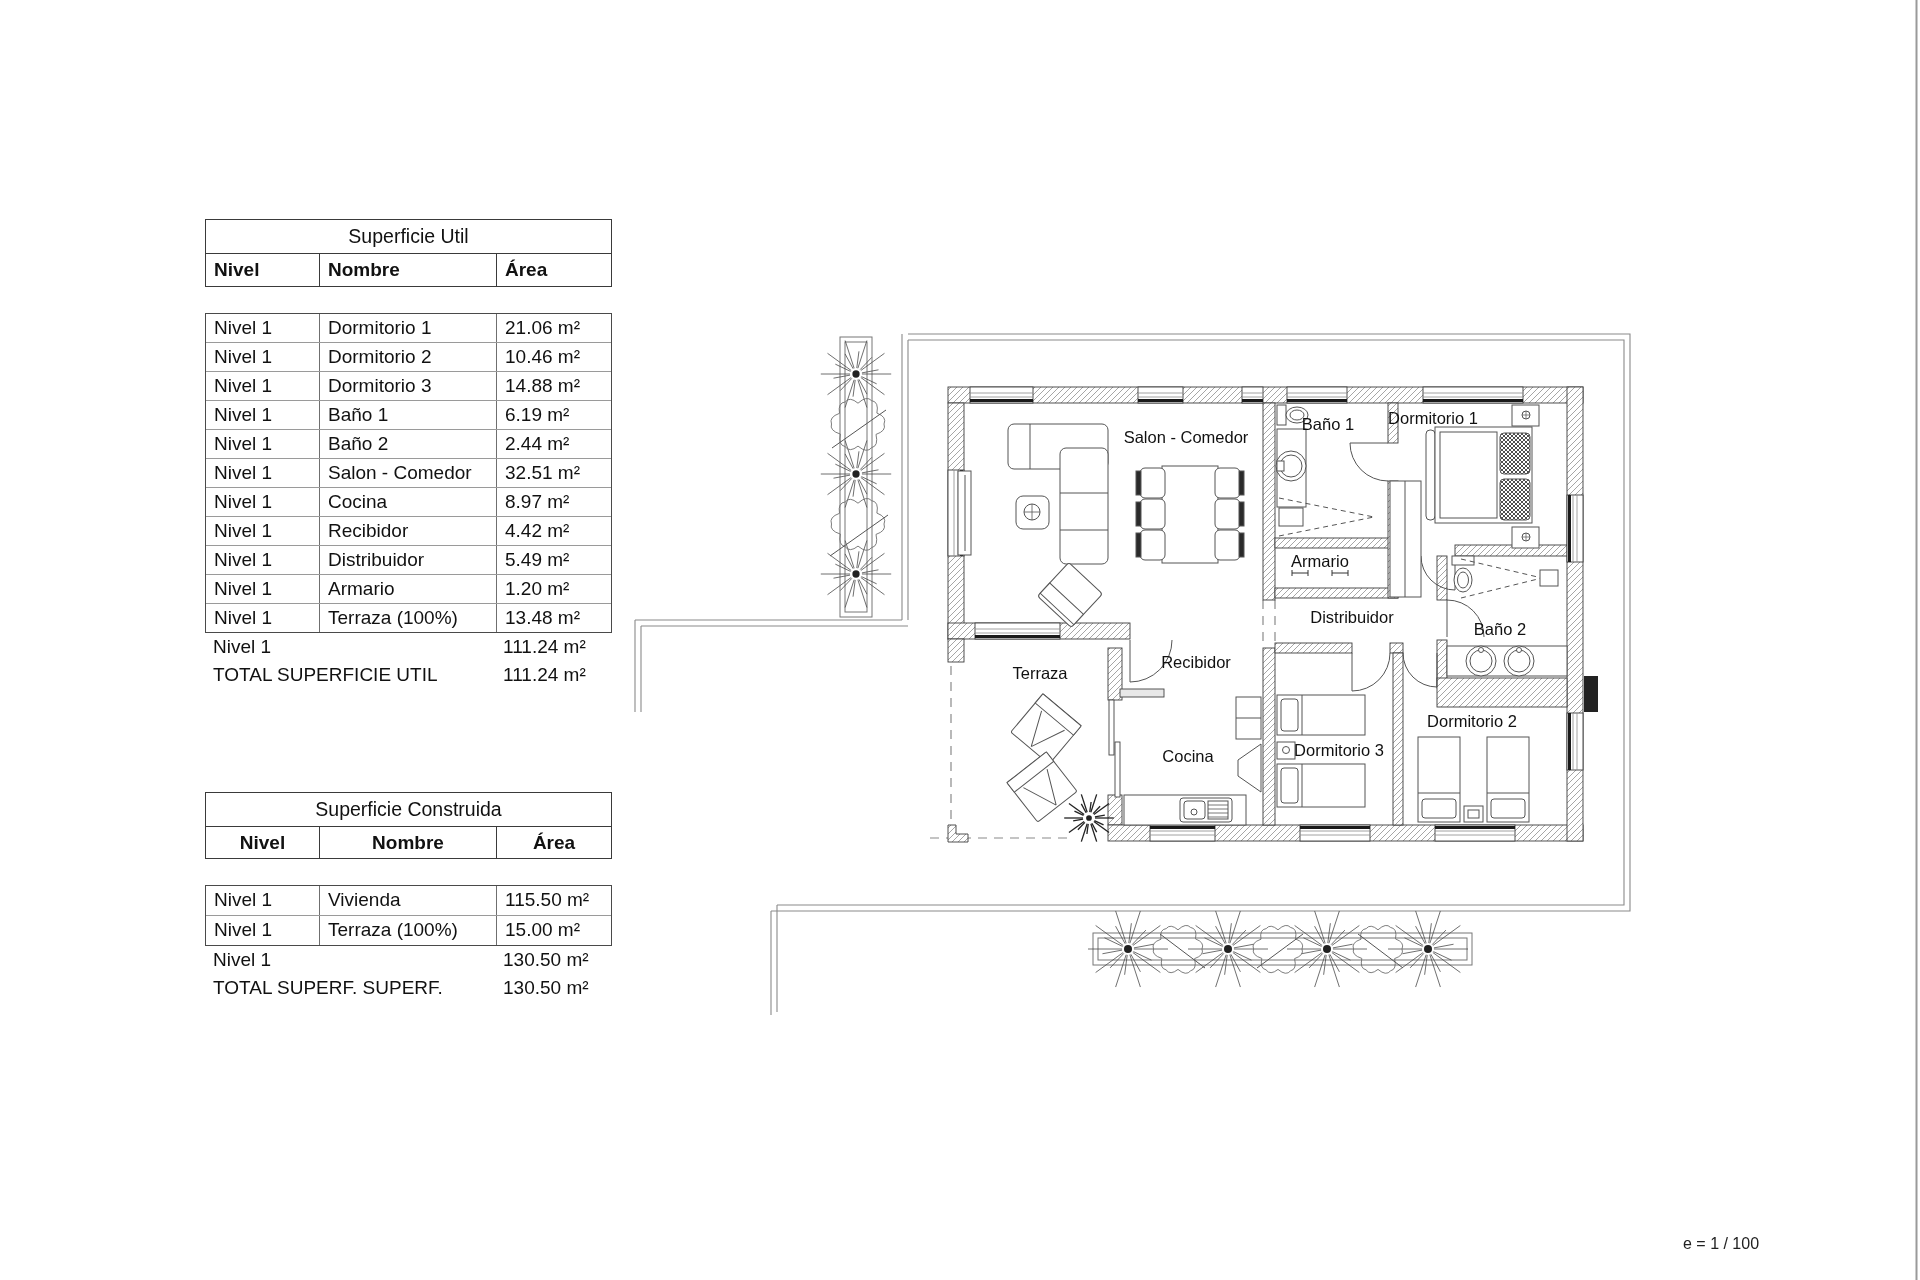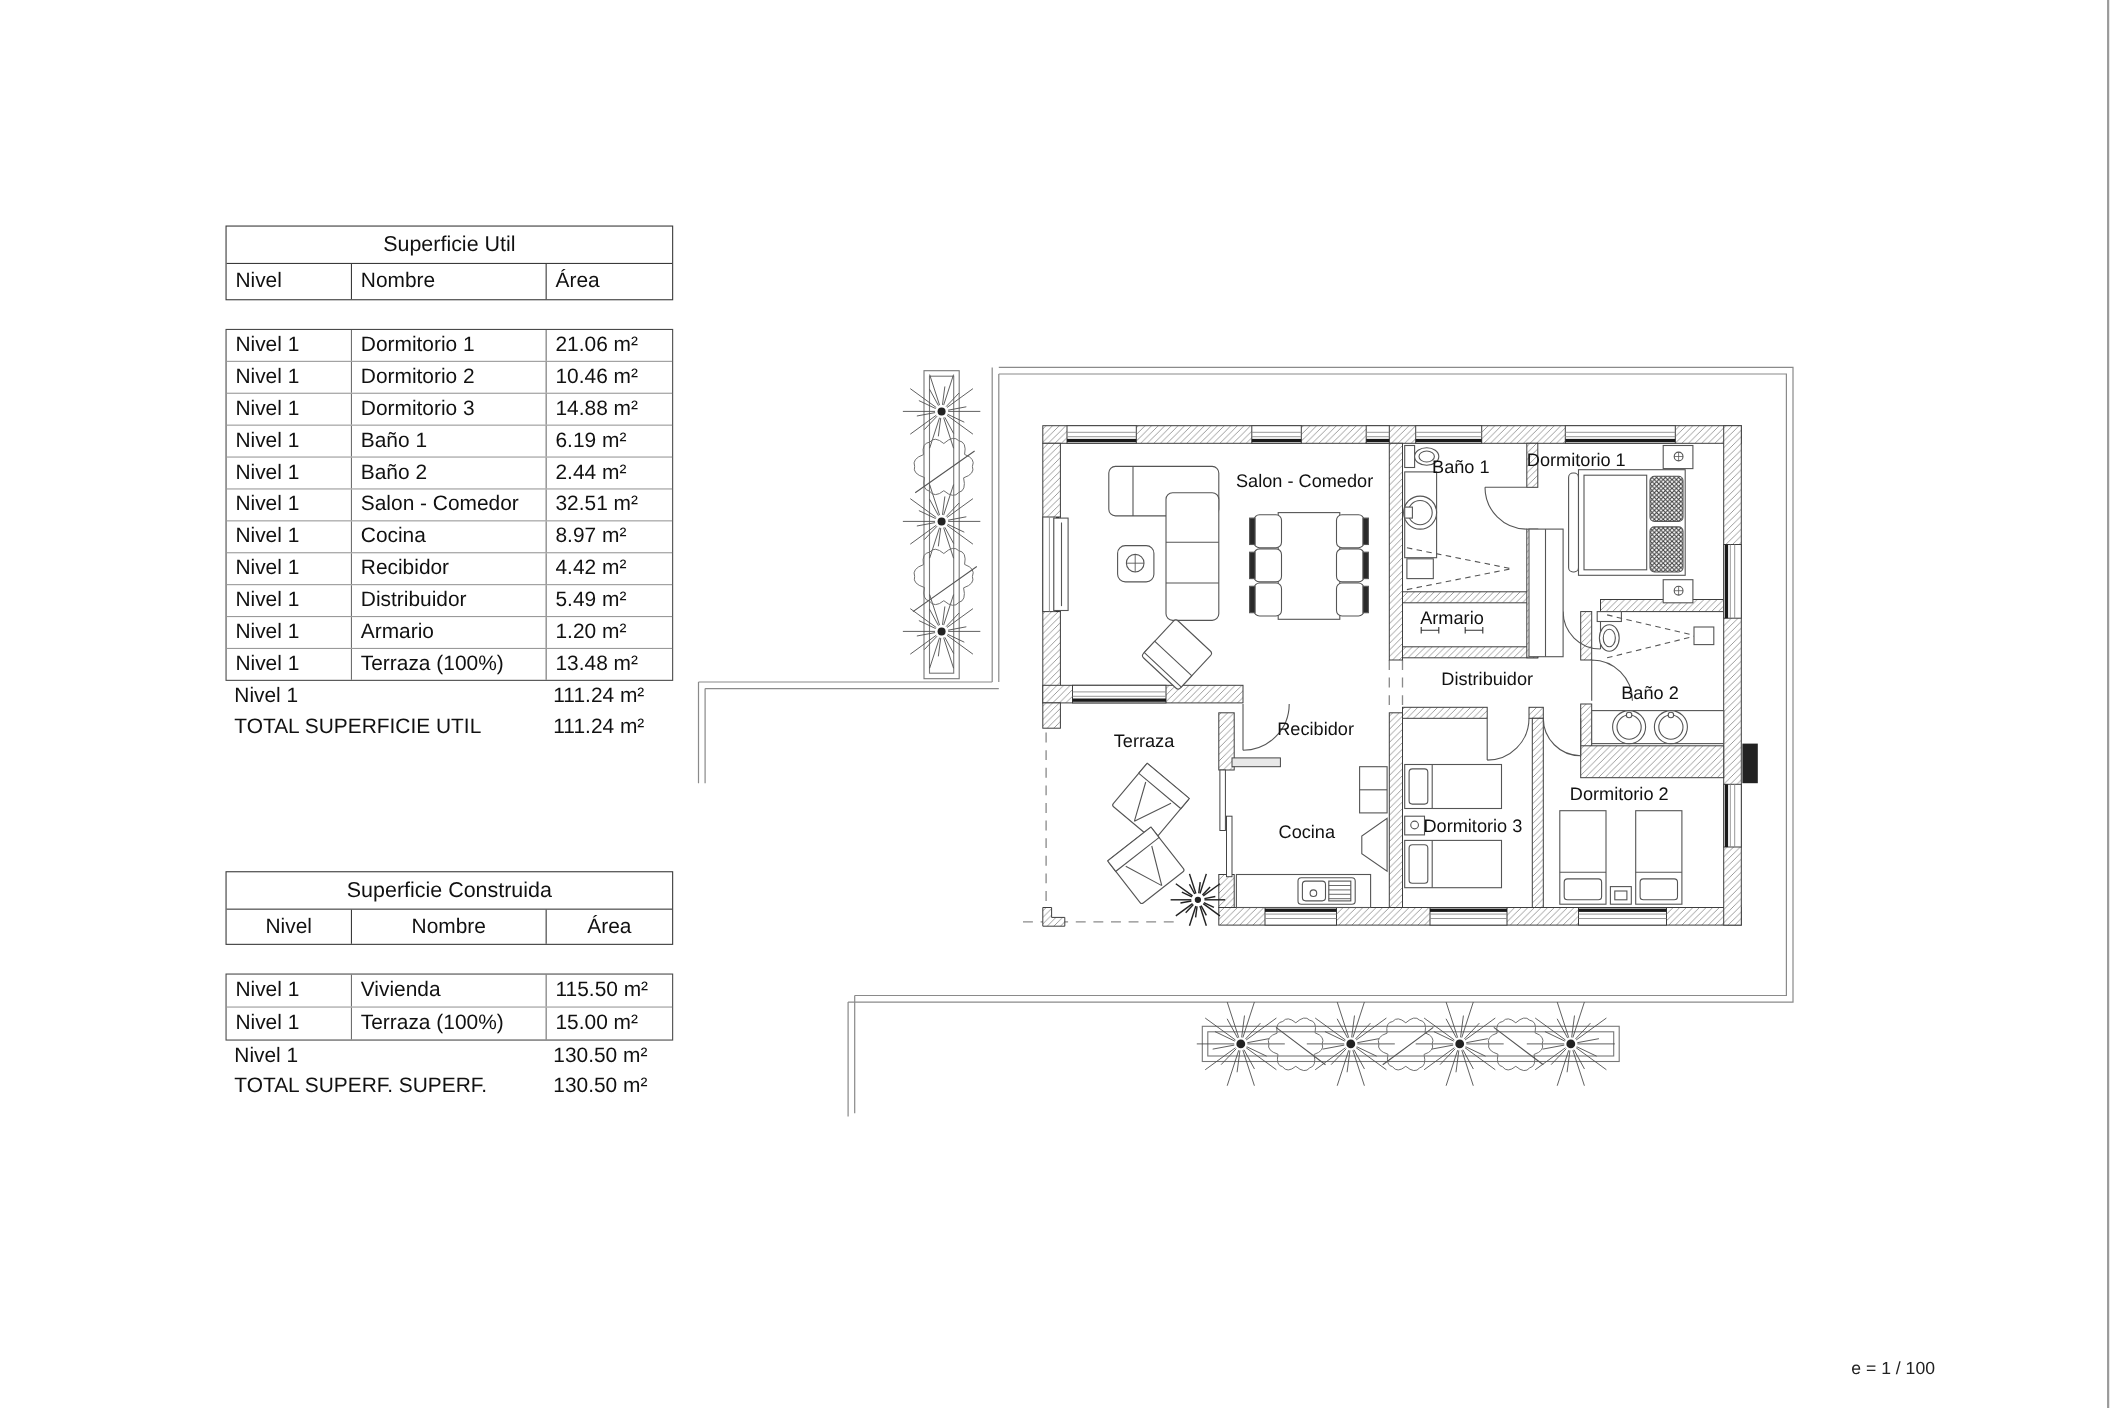--- a/index.html
+++ b/index.html
@@ -4,21 +4,21 @@
 <style>
   html,body{margin:0;padding:0;background:#fff;}
   #sheet{position:relative;width:1920px;height:1280px;background:#fff;overflow:hidden;
          font-family:"Liberation Sans",sans-serif;color:#111;}
   #plan-svg{position:absolute;left:0;top:0;width:1920px;height:1280px;}
   svg text{font-family:"Liberation Sans",sans-serif;font-size:16.5px;fill:#111;}
   svg text.scale-note{font-size:16px;fill:#222;}
   .table-block{position:absolute;width:407px;font-size:19px;color:#111;}
   .thead-box{border:1.5px solid #3a3a3a;background:#fff;}
   .t-title{height:33px;line-height:33px;text-align:center;border-bottom:1.2px solid #3a3a3a;font-size:19.5px;}
-  .t-hrow{display:flex;height:32px;line-height:32px;}
+  .t-hrow{display:flex;height:32px;line-height:32px;font-weight:bold;}
   #t-cons .t-hrow{height:31px;line-height:31px;}
   .c{padding-left:8px;box-sizing:border-box;white-space:nowrap;overflow:hidden;}
   .c1{width:113px;}
   .c2{width:177px;}
   .c3{width:117px;flex:1;}
   .t-hrow .c2,.t-hrow .c3{border-left:1.2px solid #3a3a3a;}
   #t-cons .t-hrow .c{text-align:center;padding-left:0;}
   .t-body{border:1.2px solid #4a4a4a;margin-top:26px;background:#fff;}
   .t-row{display:flex;height:28px;line-height:27px;}
   #t-cons .t-body .t-row{height:29px;line-height:28px;}
@@ -521,21 +521,21 @@
     <text x="1040" y="679">Terraza</text>
     <text x="1196" y="668">Recibidor</text>
     <text x="1188" y="762">Cocina</text>
     <text x="1339" y="756">Dormitorio 3</text>
     <text x="1472" y="727">Dormitorio 2</text>
   </g>
 
   <text class="scale-note" x="1683" y="1249" text-anchor="start">e = 1 / 100</text>
 </svg>
 
-<div class="table-block" id="t-util" style="left:205px;top:205px;">
+<div class="table-block" id="t-util" style="left:205px;top:219px;">
   <div class="thead-box">
     <div class="t-title">Superficie Util</div>
     <div class="t-hrow">
       <div class="c c1">Nivel</div>
       <div class="c c2">Nombre</div>
       <div class="c c3">Área</div>
     </div>
   </div>
   <div class="t-body">
     <div class="t-row">

